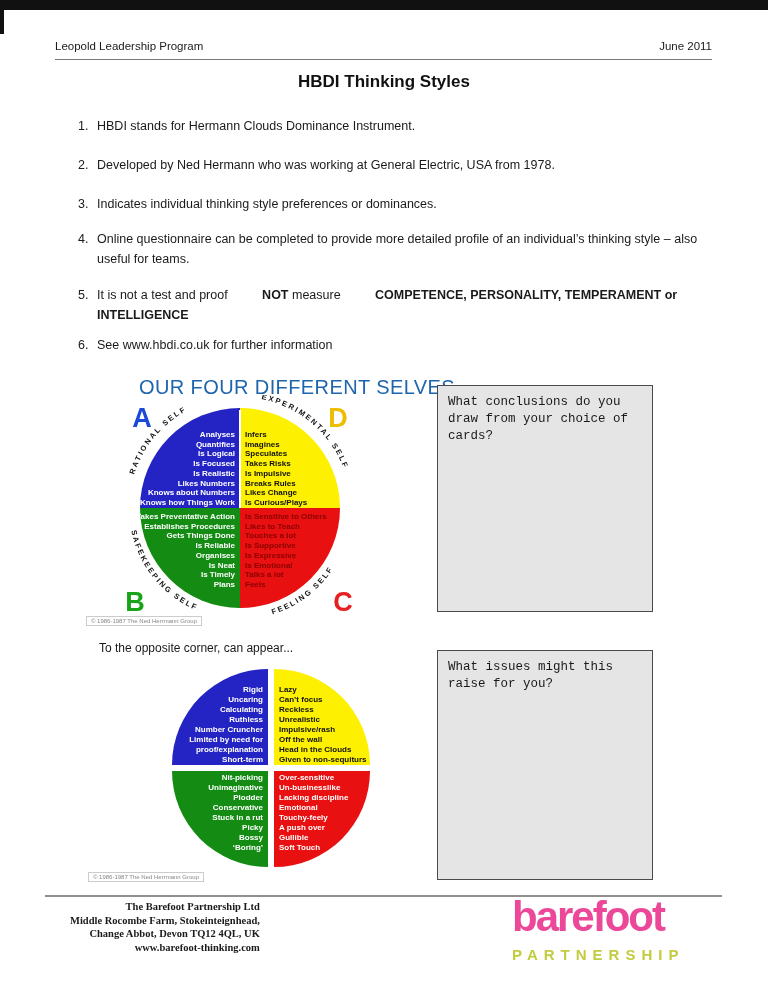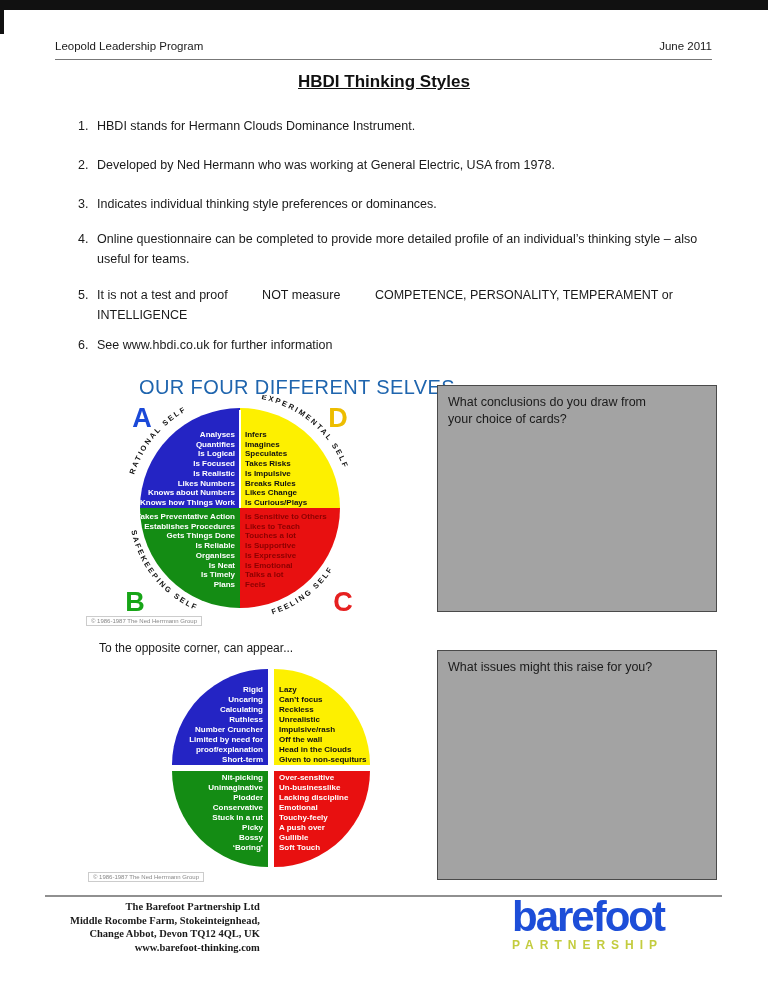--- a/index.html
+++ b/index.html
@@ -4,47 +4,47 @@
 <style>
   html,body{margin:0;padding:0;}
   body{width:768px;height:994px;background:#ffffff;position:relative;overflow:hidden;
        font-family:"Liberation Sans",sans-serif;color:#1a1a1a;}
   .top-bar{position:absolute;left:0;top:0;width:768px;height:10px;background:#111;}
   .left-notch{position:absolute;left:0;top:10px;width:4px;height:24px;background:#111;}
   .header{position:absolute;left:55px;top:40px;width:657px;display:flex;
           justify-content:space-between;font-size:11.5px;color:#1a1a1a;}
   .header-rule{position:absolute;left:55px;top:59px;width:657px;border-top:1.5px solid #777;}
   .doc-title{position:absolute;left:0;top:72px;width:768px;margin:0;text-align:center;
-             font-size:17px;font-weight:bold;text-decoration:underline;color:#111;}
+             font-size:17px;font-weight:bold;color:#111;}
   .li{position:absolute;left:78px;width:625px;font-size:12.5px;line-height:20px;color:#1a1a1a;}
   .li .num{position:absolute;left:0;top:0;}
   .li .txt{display:block;padding-left:19px;}
-  .li .b{font-weight:normal;padding-left:31px;}
+  .li .b{font-weight:bold;padding-left:31px;}
   .li1{top:116px}.li2{top:155px}.li3{top:194px}.li4{top:229px}.li5{top:285px}.li6{top:335px}
   .w1-title{position:absolute;left:139px;top:376px;font-size:20px;font-weight:normal;
             color:#1f65ae;letter-spacing:.4px;}
   #wheel1{position:absolute;left:85px;top:395px;width:315px;height:225px;}
   #wheel2{position:absolute;left:140px;top:668px;width:265px;height:205px;}
   .copy{position:absolute;font-size:6px;color:#888;border:1px solid #ccc;background:#fefefe;
         padding:1px 4px;white-space:nowrap;}
   .copy1{left:86px;top:616px;}
   .copy2{left:88px;top:872px;}
-  .qbox{position:absolute;left:437px;width:280px;border:1.5px solid #4a4a4a;background:#a3a3a3;
-        box-sizing:border-box;}
+  .qbox{position:absolute;left:437px;width:216px;border:1.5px solid #4a4a4a;background:#e5e5e5;
+        box-sizing:border-box;font-family:Liberation Mono, monospace;}
   .qbox1{top:385px;height:227px;}
   .qbox2{top:650px;height:230px;}
   .qbox .q{padding:8px 10px;font-size:12.5px;line-height:17px;color:#1a1a1a;}
   .qbox1 .q{max-width:215px;}
   .s2-title{position:absolute;left:99px;top:641px;font-size:12px;color:#191919;}
   .footer-rule{position:absolute;left:45px;top:895px;width:677px;height:2px;background:#909090;}
   .footer-addr{position:absolute;left:70px;top:900px;font-family:"Liberation Serif",serif;
                font-size:10.5px;font-weight:600;line-height:13.5px;color:#1a1a1a;text-align:right;}
   .logo{position:absolute;left:512px;top:896px;text-align:left;}
   .logo-word{font-size:42px;font-weight:bold;letter-spacing:-2px;line-height:42px;}
-  .logo-sub{font-size:12px;letter-spacing:6px;font-weight:bold;margin-top:0px;}
+  .logo-sub{font-size:15px;letter-spacing:6px;font-weight:bold;margin-top:8px;}
   svg text{font-family:"Liberation Sans",sans-serif;}
 </style>
 </head>
 <body>
 
 <div class="top-bar"></div>
 <div class="left-notch"></div>
 
 <div class="header">
   <span>Leopold Leadership Program</span>
@@ -185,15 +185,15 @@
 </div>
 
 <div class="footer-rule"></div>
 <div class="footer-addr">
   <div>The Barefoot Partnership Ltd</div>
   <div>Middle Rocombe Farm, Stokeinteignhead,</div>
   <div>Change Abbot, Devon TQ12 4QL, UK</div>
   <div>www.barefoot-thinking.com</div>
 </div>
 <div class="logo">
-  <div class="logo-word" style="color: #1d4ed8;">barefoot</div>
+  <div class="logo-word" style="color: #ec4899;">barefoot</div>
   <div class="logo-sub" style="color: rgb(195, 204, 62);">PARTNERSHIP</div>
 </div>
 
 </body></html>

